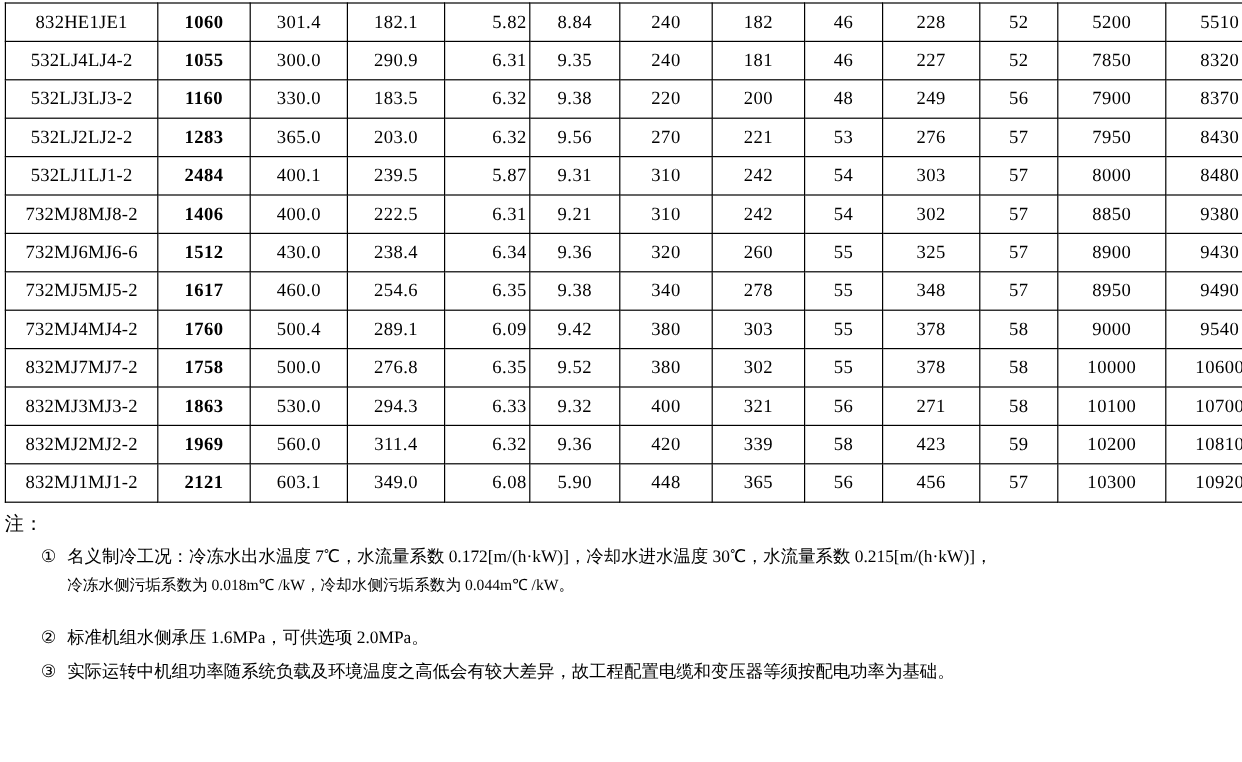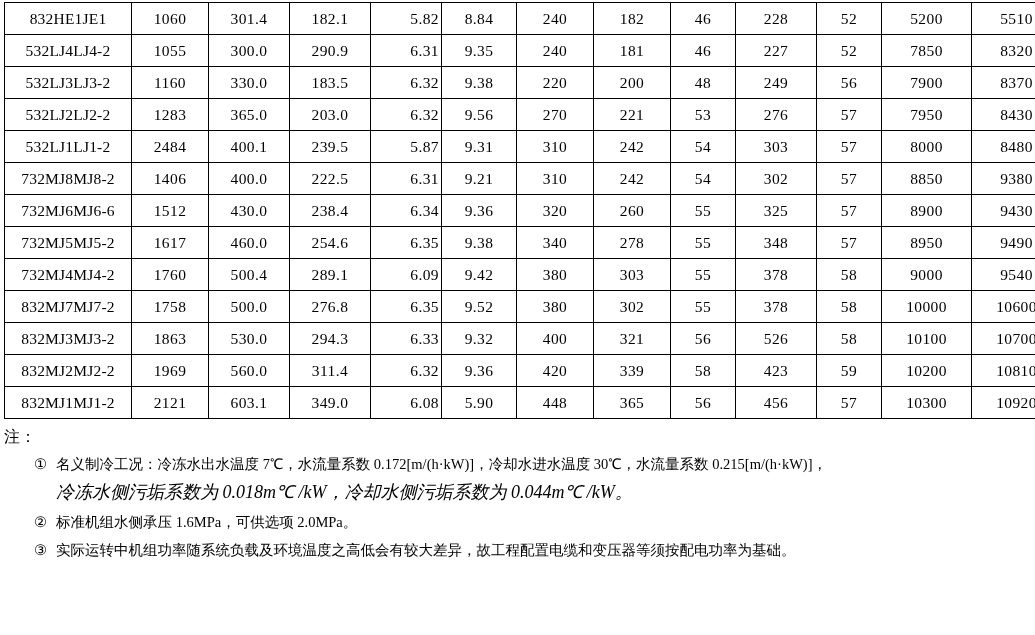--- a/index.html
+++ b/index.html
@@ -35,21 +35,21 @@
     font-size: 15.5px;
     font-family: "Liberation Serif", serif;
     padding: 0 2px;
     white-space: nowrap;
     letter-spacing: 0.4px;
   }
   table.spec td.model {
     width: 122px;
     letter-spacing: 0.2px;
   }
-  table.spec td.c1 { width: 72px; }
+  table.spec td.c1 { width: 72px; font-weight: bold; }
   table.spec td.c2 { width: 76px; }
   table.spec td.c3 { width: 76px; }
   table.spec td.c4 { width: 66px; text-align: right; }
   table.spec td.c5 { width: 70px; }
   table.spec td.c6 { width: 72px; }
   table.spec td.c7 { width: 72px; }
   table.spec td.c8 { width: 60px; }
   table.spec td.c9 { width: 76px; }
   table.spec td.c10 { width: 60px; }
   table.spec td.c11 { width: 85px; }
@@ -75,25 +75,24 @@
   .note-num {
     flex: 0 0 auto;
     width: 22px;
     font-size: 14.5px;
   }
   .note-text {
     flex: 1 1 auto;
   }
   .note-line2 {
     padding-left: 52px;
-    font-size: 18px;
+    font-size: 13px;
     line-height: 1.45;
     margin-top: -3px;
-    margin-bottom: 7px;
-    font-style: italic;
+    margin-bottom: 24px;
   }
 </style>
 </head>
 <body>
 
 <div class="page">
 
   <table class="spec">
     <tbody>
       <tr>
@@ -249,21 +248,21 @@
       <tr>
         <td class="model">832MJ3MJ3-2</td>
         <td class="c1">1863</td>
         <td class="c2">530.0</td>
         <td class="c3">294.3</td>
         <td class="c4">6.33</td>
         <td class="c5">9.32</td>
         <td class="c6">400</td>
         <td class="c7">321</td>
         <td class="c8">56</td>
-        <td class="c9">526</td>
+        <td class="c9">271</td>
         <td class="c10">58</td>
         <td class="c11">10100</td>
         <td class="c12">10700</td>
       </tr>
       <tr>
         <td class="model">832MJ2MJ2-2</td>
         <td class="c1">1969</td>
         <td class="c2">560.0</td>
         <td class="c3">311.4</td>
         <td class="c4">6.32</td>

